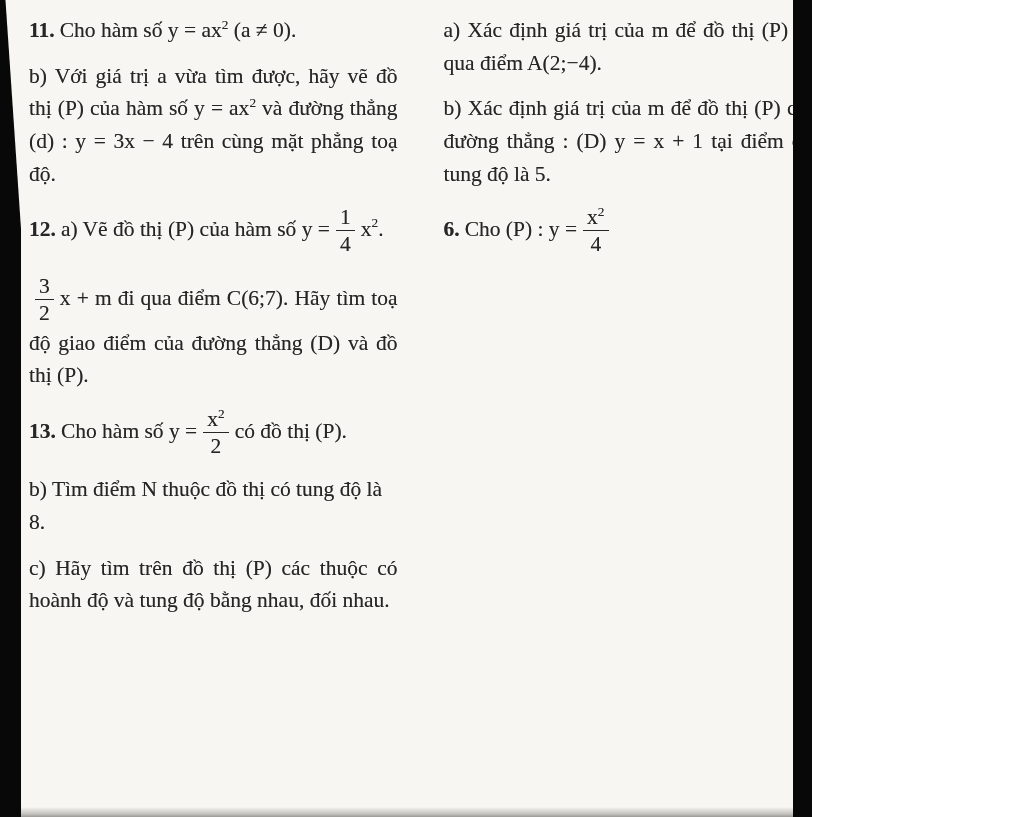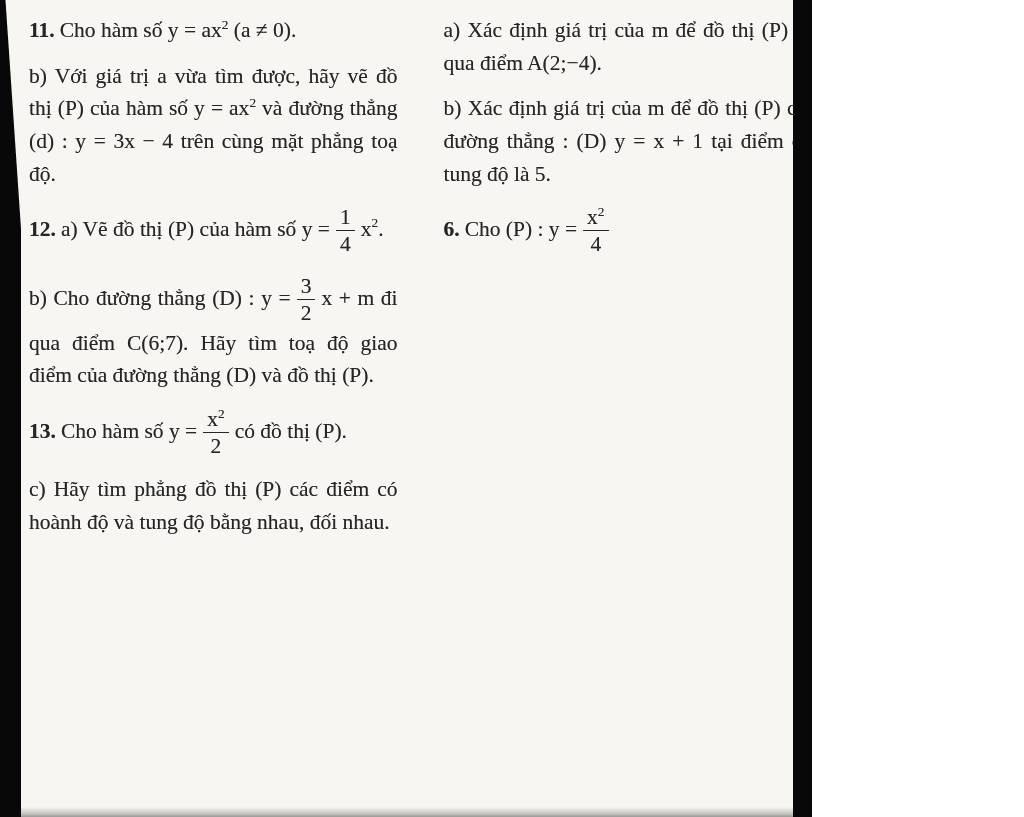--- a/index.html
+++ b/index.html
@@ -60,33 +60,34 @@
 
 
       <p class="para"><span>b) Với giá trị a vừa tìm được, hãy vẽ đồ thị (P) của hàm số y = ax</span><sup>2</sup><span> và đường thẳng (d) : y = 3x − 4 trên cùng mặt phẳng toạ độ.</span></p>
 
 
       <p class="para single sp-xl"><b class="num">12.</b><span>a) Vẽ đồ thị (P) của hàm số y =</span><span class="frac">
             <span class="fnum">1</span>
             <span class="fden">4</span>
           </span><span>x</span><sup>2</sup><span>.</span></p>
 
-      <p class="para"><span>b) Cho đường thẳng (D) : y =</span><span class="frac">
+      <p class="para"><span class="frac">
             <span class="fnum">3</span>
             <span class="fden">2</span>
           </span><span>x + m đi qua điểm C(6;7). Hãy tìm toạ độ giao điểm của đường thẳng (D) và đồ thị (P).</span></p>
 
       <p class="para single sp-lg"><b class="num">13.</b><span>Cho hàm số y =</span><span class="frac">
             <span class="fnum"><span>x</span><sup>2</sup></span>
             <span class="fden">2</span>
           </span><span>có đồ thị (P).</span></p>
 
 
+      <p class="para single">b) Tìm điểm N thuộc đồ thị có tung độ là 8.</p>
 
-      <p class="para">c) Hãy tìm phẳng đồ thị (P) các điểm có hoành độ và tung độ bằng nhau, đối nhau.</p>
+      <p class="para">c) Hãy tìm trên đồ thị (P) các thuộc có hoành độ và tung độ bằng nhau, đối nhau.</p>
 
     </div>
 
     <div class="col">
 
 
       <p class="para">a) Xác định giá trị của m để đồ thị (P) đi qua điểm A(2;−4).</p>
 
       <p class="para">b) Xác định giá trị của m để đồ thị (P) cắt đường thẳng : (D) y = x + 1 tại điểm có tung độ là 5.</p>
 

